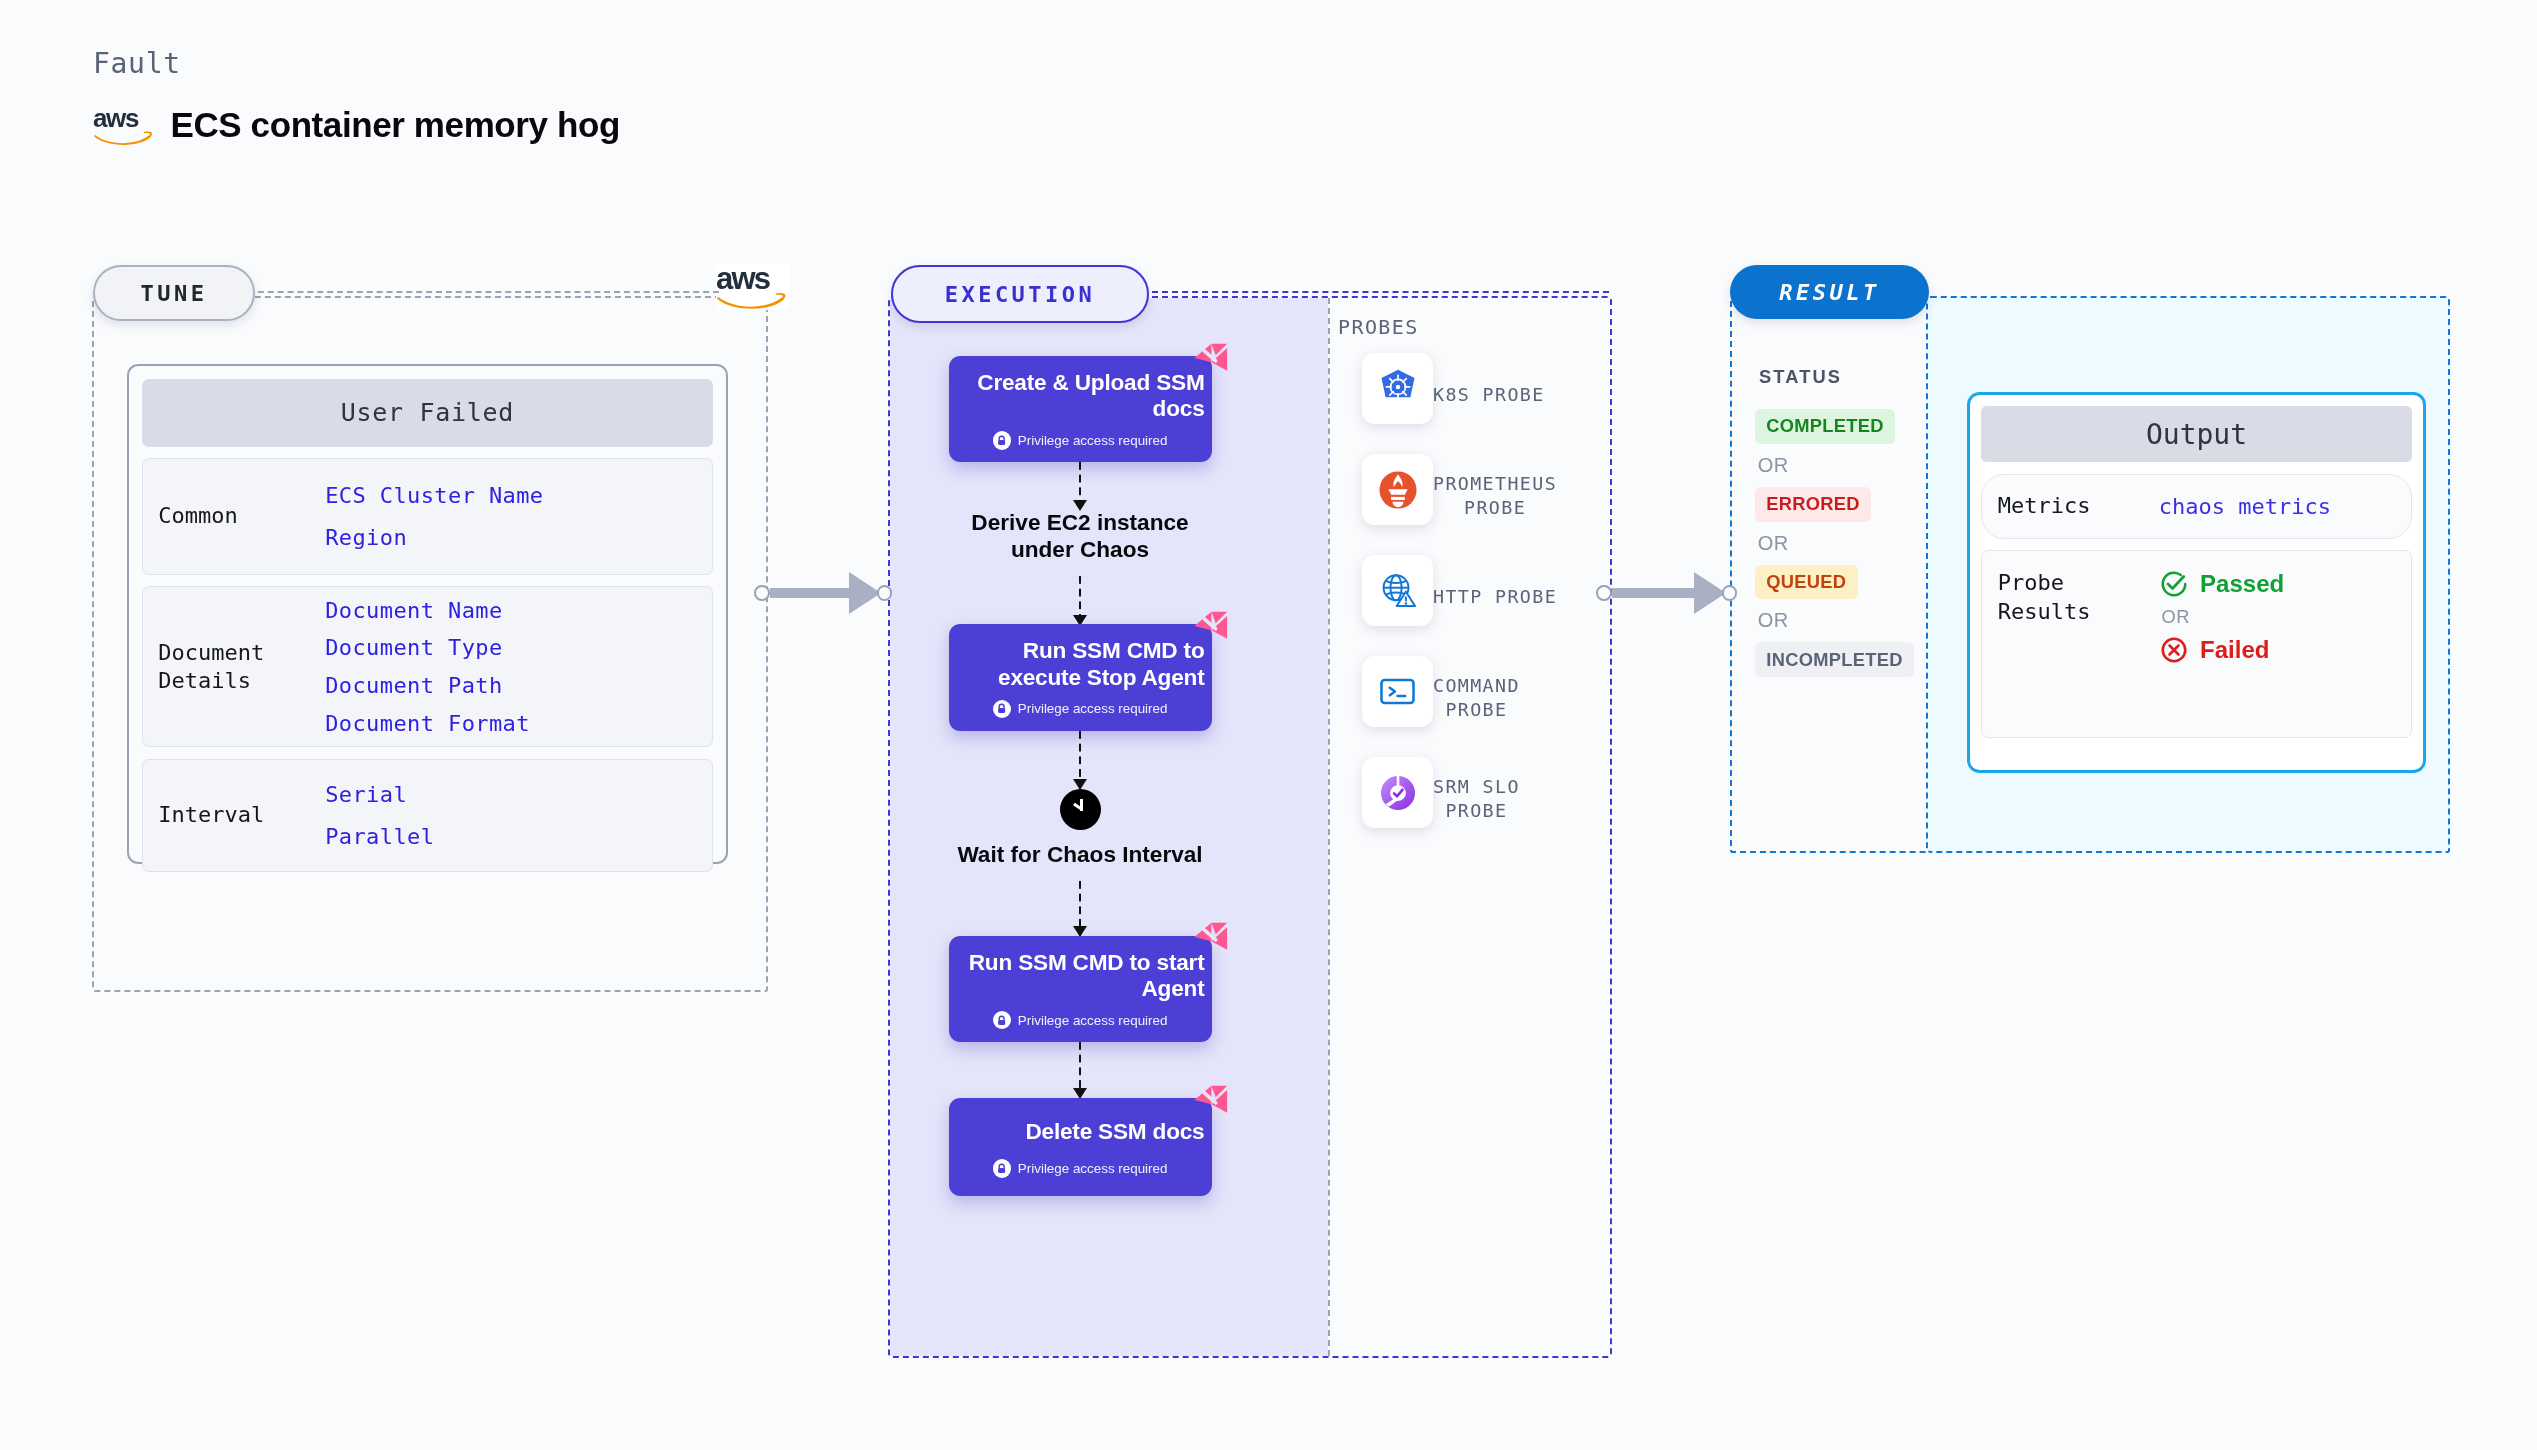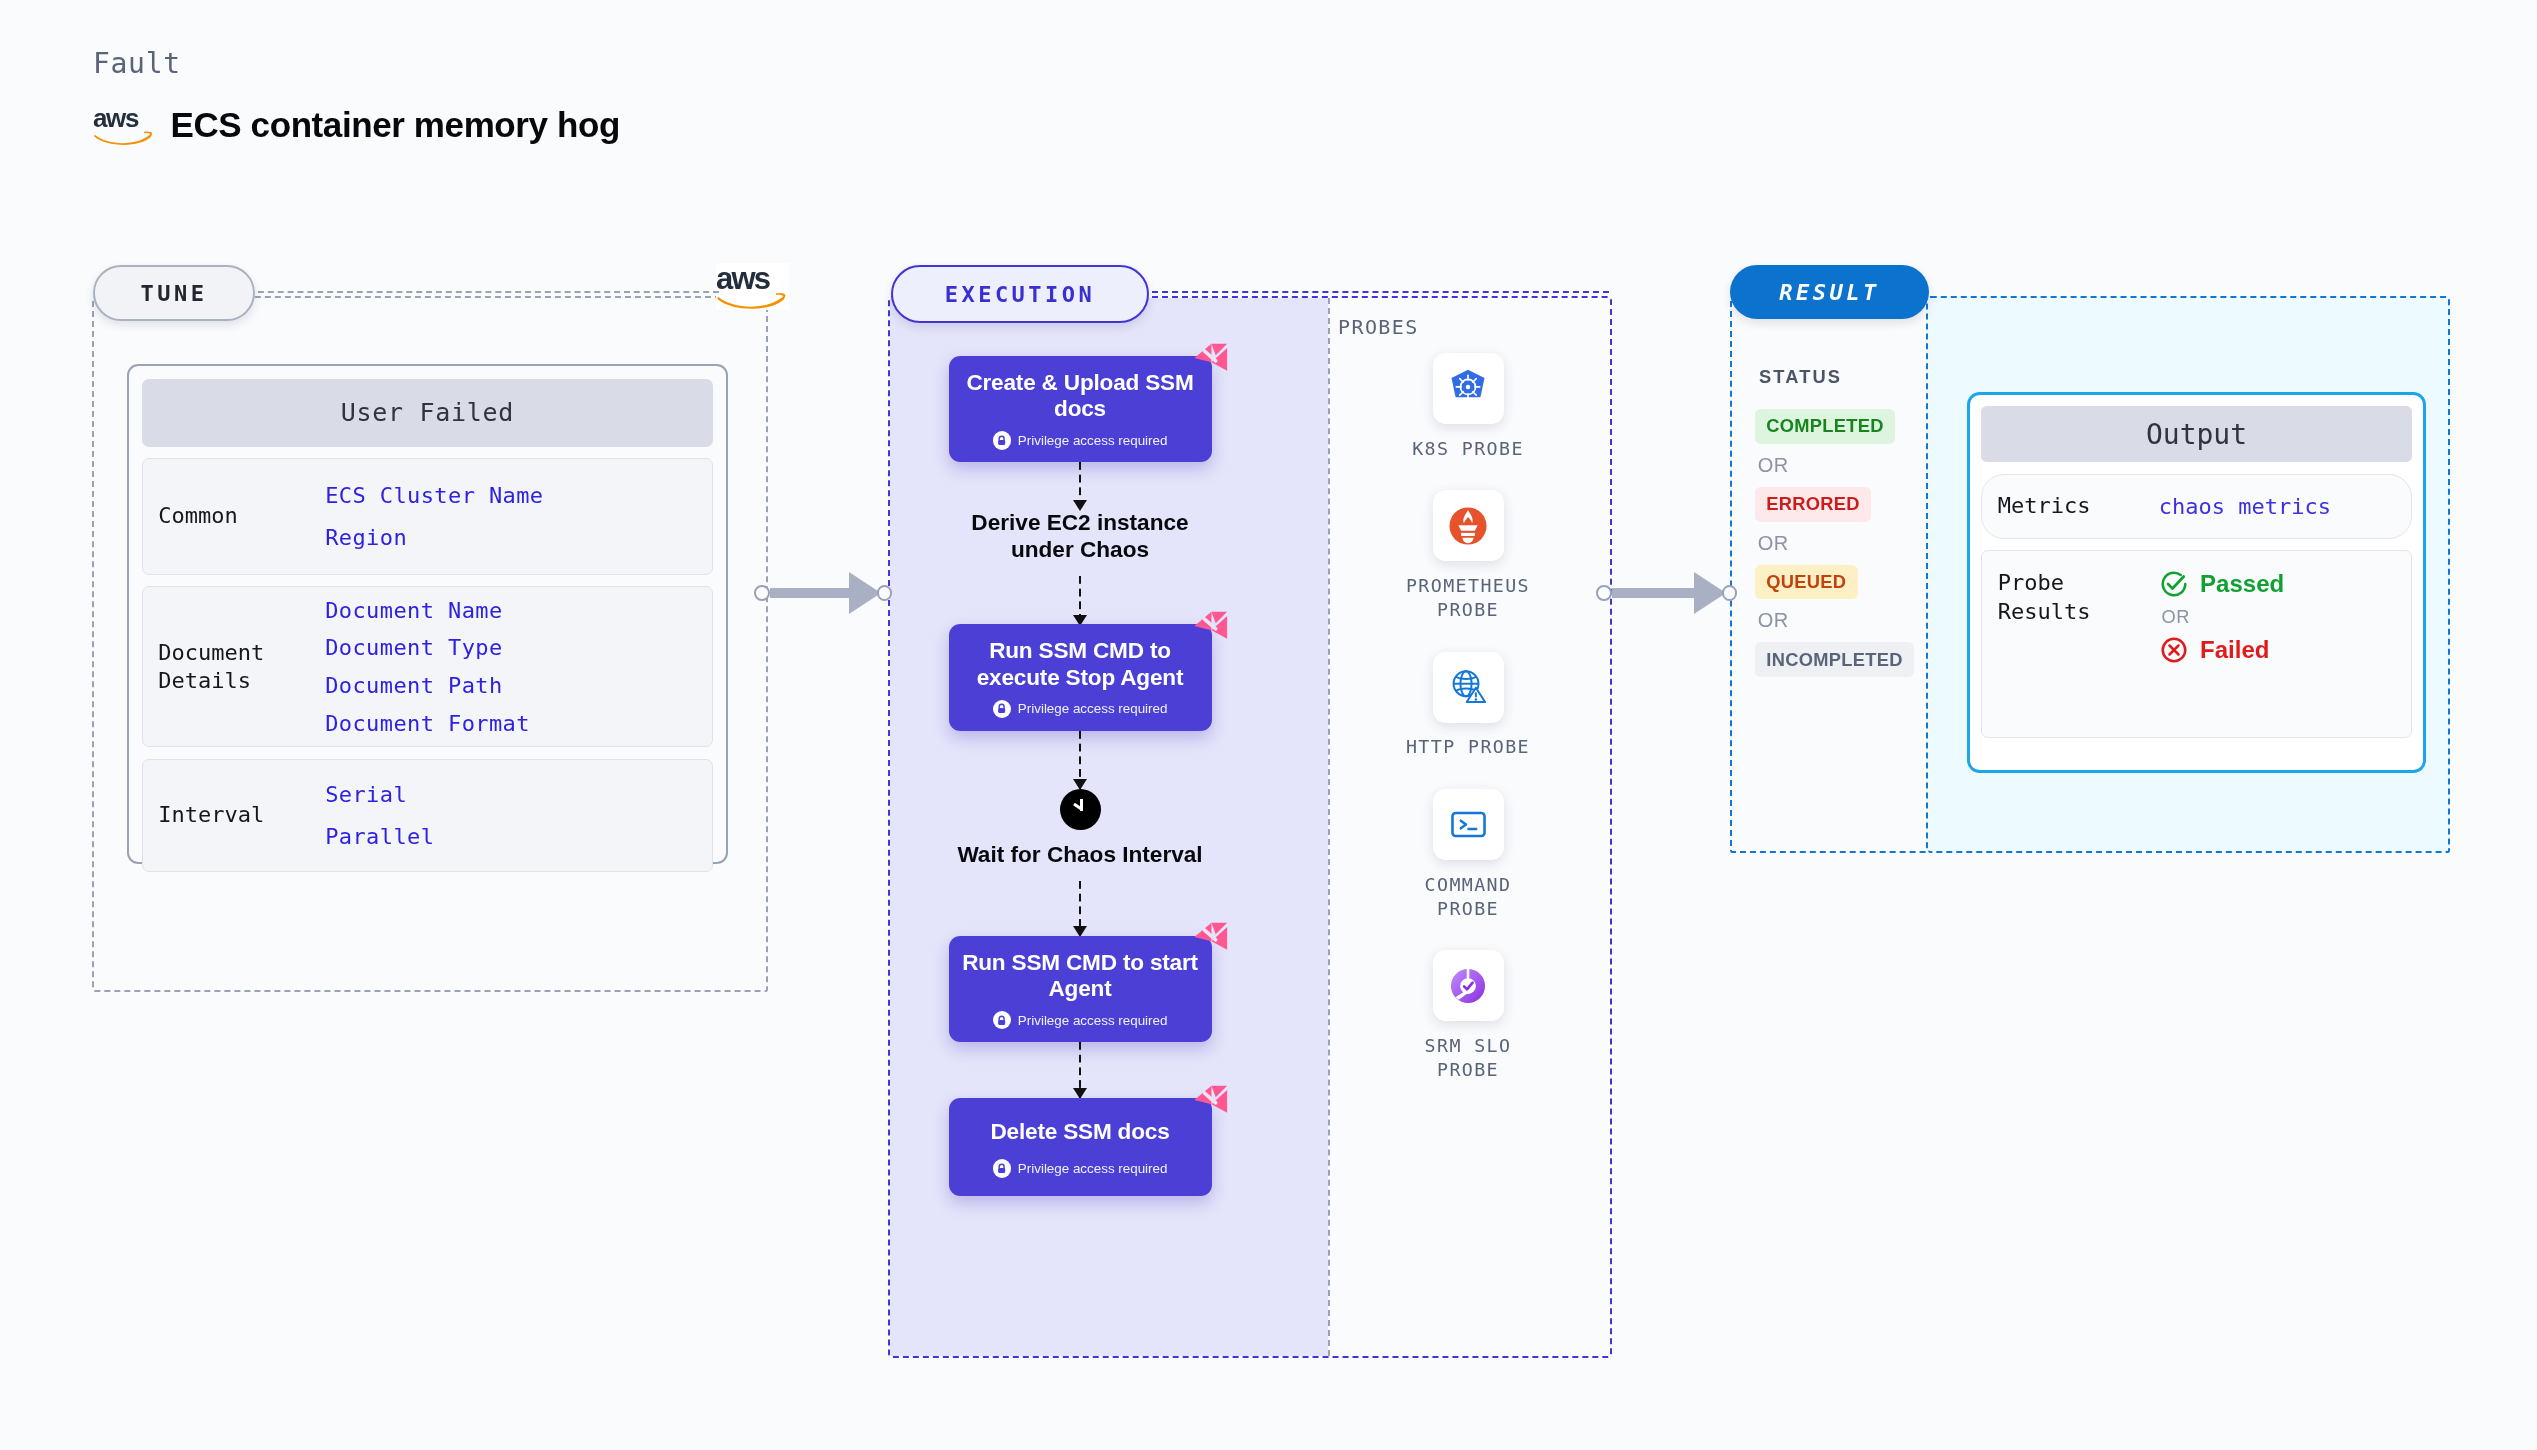--- a/index.html
+++ b/index.html
@@ -77,21 +77,21 @@
 
   #probes-label{position:absolute;left:1338px;top:315px;
     font-family:"DejaVu Sans Mono","Liberation Mono",monospace;
     font-size:20px;color:#5a6478;letter-spacing:1.4px;}
 
   
   #flow{position:absolute;left:946px;top:356px;width:268px;
     display:flex;flex-direction:column;align-items:center;}
   .step-box{
     position:relative;width:263px;border-radius:11.3px;background:#4b3fd6;
-    color:#fff;text-align:center;padding:14px 7px 12.7px;box-sizing:border-box;
+    color:#fff;text-align:right;padding:14px 7px 12.7px;box-sizing:border-box;
     box-shadow:0 7px 15.5px rgba(60,50,190,.26);
   }
   .step-title{font-size:22.6px;font-weight:bold;line-height:1.17;letter-spacing:-0.2px;}
   .step-sub{margin-top:8.5px;display:flex;align-items:center;justify-content:center;gap:7px;
     font-size:13.4px;color:#f2f1ff;}
   .lock-icon{width:18.3px;height:18.3px;border-radius:50%;background:#fff;
     display:flex;align-items:center;justify-content:center;flex:0 0 auto;}
   .lock-icon svg{display:block;}
   .harness-mark{position:absolute;right:-18.3px;top:-18.3px;width:40px;height:40px;}
   .plain-step{font-size:22.6px;font-weight:bold;color:#08090d;text-align:center;line-height:1.2;}
@@ -103,21 +103,21 @@
     border-top:11.3px solid #111;}
   .clock-icon{width:41px;height:41px;border-radius:50%;background:#000;position:relative;}
   .clock-icon::before{content:"";position:absolute;left:50%;top:10.6px;width:2.8px;height:12px;
     background:#fff;transform-origin:bottom center;}
   .clock-icon::after{content:"";position:absolute;left:50%;top:20px;width:2.8px;height:9.2px;
     background:#fff;transform:rotate(125deg);transform-origin:top center;}
 
   
   #probes{position:absolute;left:1341px;top:353px;width:254px;
     display:flex;flex-direction:column;align-items:center;gap:30px;}
-  .probe{display:flex;flex-direction:column;align-items:center;width:212px;}
+  .probe{display:flex;flex-direction:row;align-items:center;width:212px;}
   .probe-tile{width:71px;height:71px;border-radius:12.7px;background:#fff;
     box-shadow:0 3.5px 11.3px rgba(40,50,90,.13);display:flex;align-items:center;justify-content:center;}
   .probe-label{margin-top:12.7px;text-align:center;line-height:1.3;
     font-family:"DejaVu Sans Mono","Liberation Mono",monospace;
     font-size:18.3px;color:#5a6478;letter-spacing:1.4px;}
 
   
   #result-status-panel{position:absolute;left:1730px;top:296px;width:198px;height:557px;
     border:2.8px dashed #1276d3;border-radius:2.8px;background:#fafbfd;box-sizing:border-box;}
   #result-output-panel{position:absolute;left:1928px;top:296px;width:522px;height:557px;

